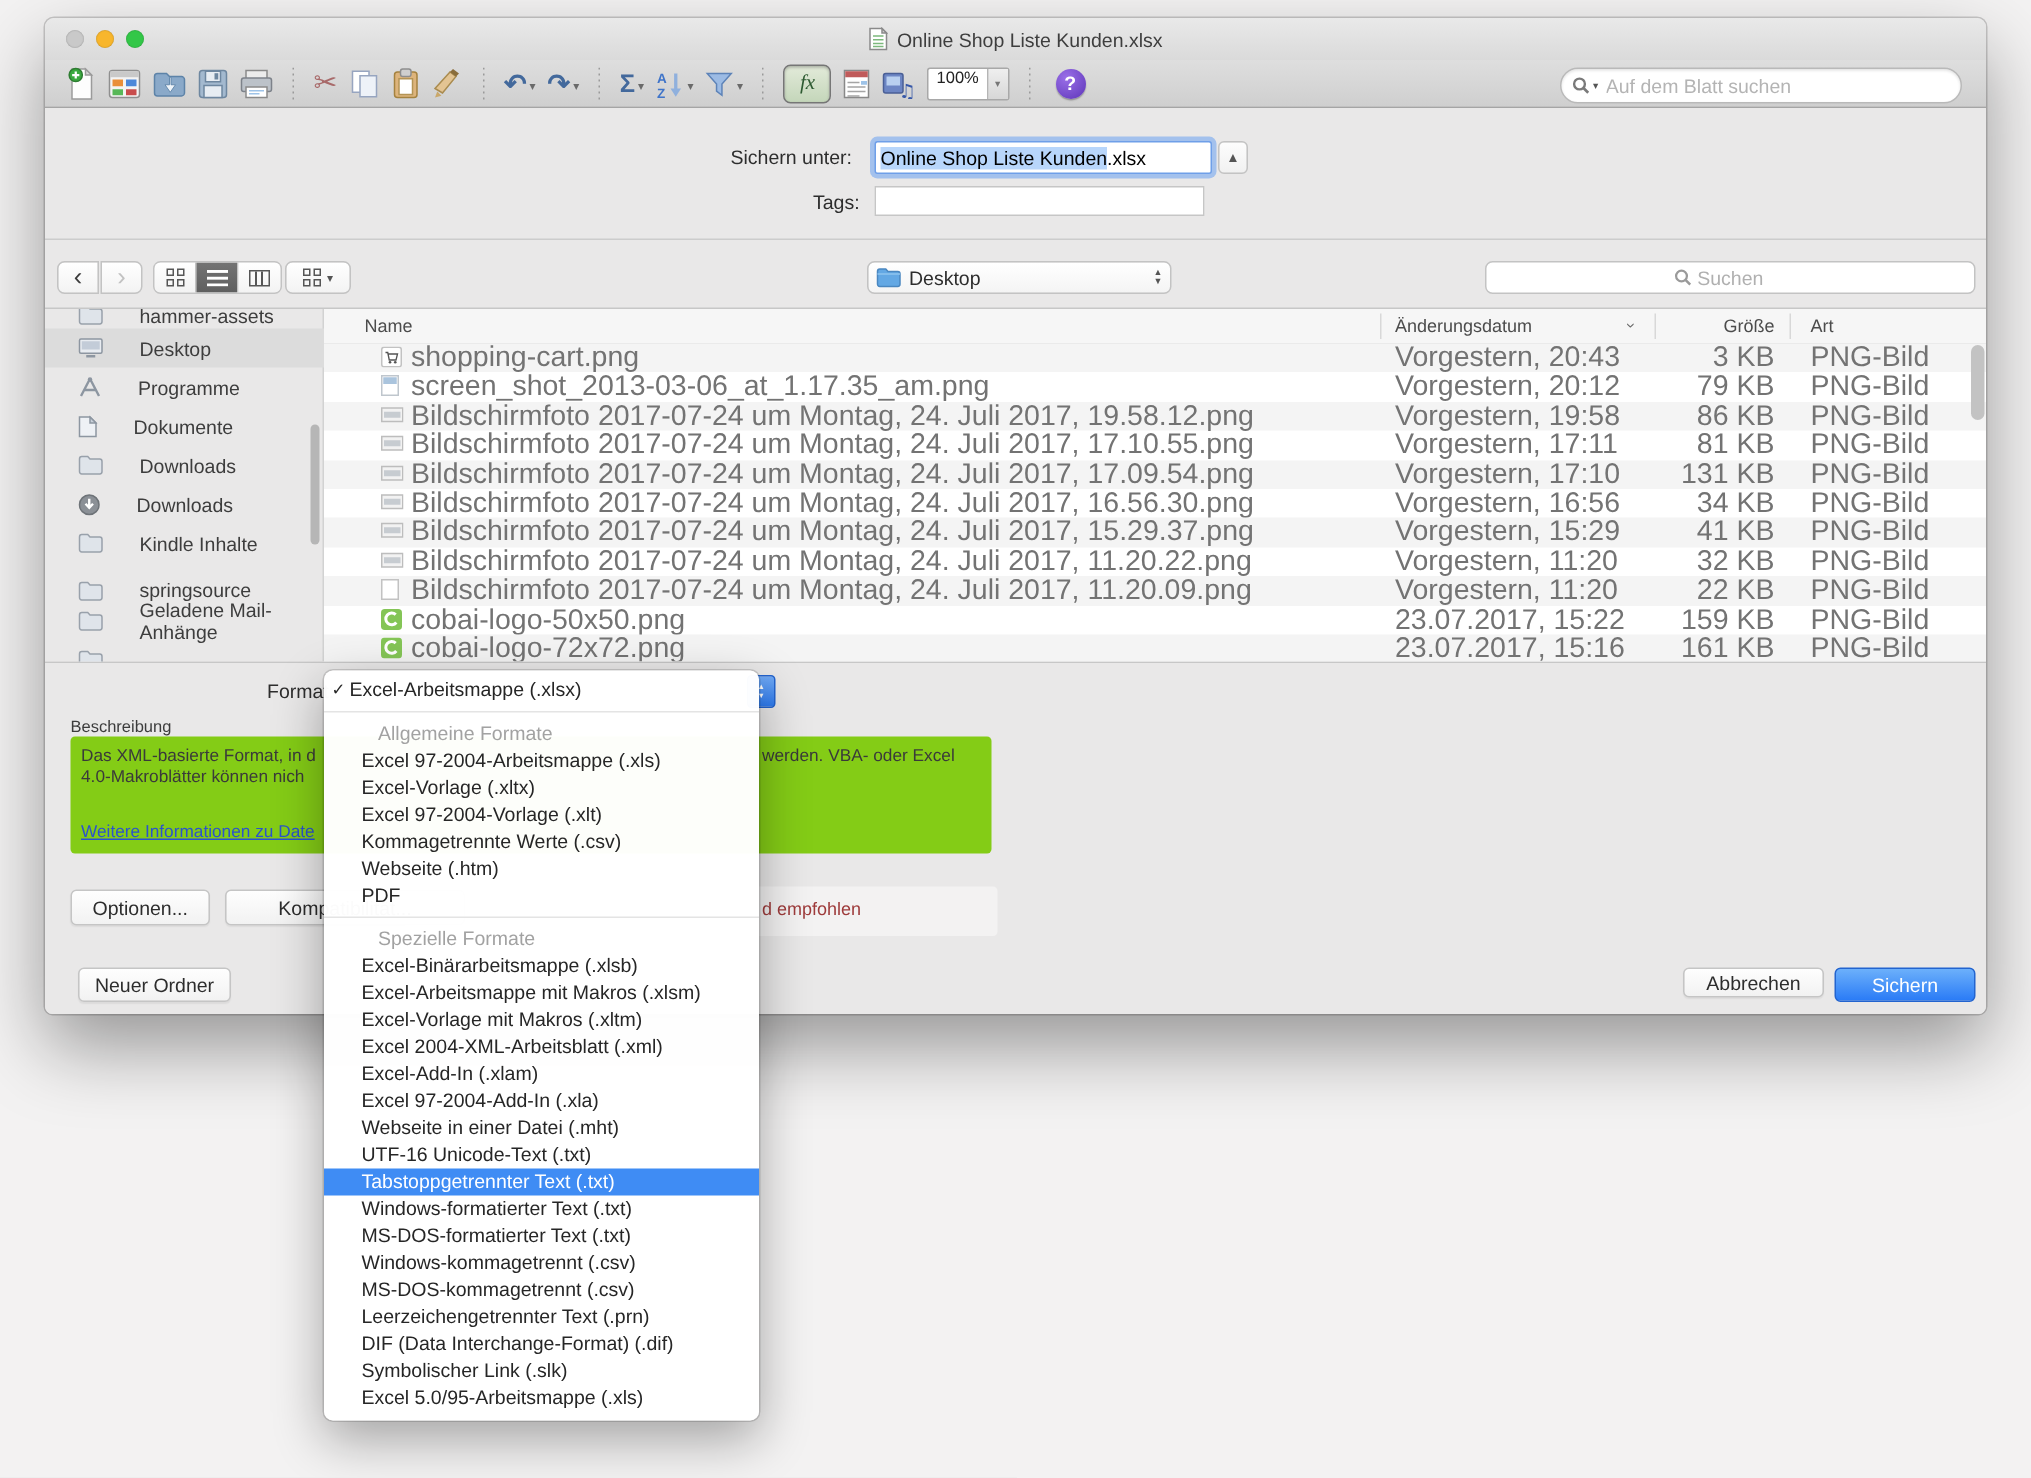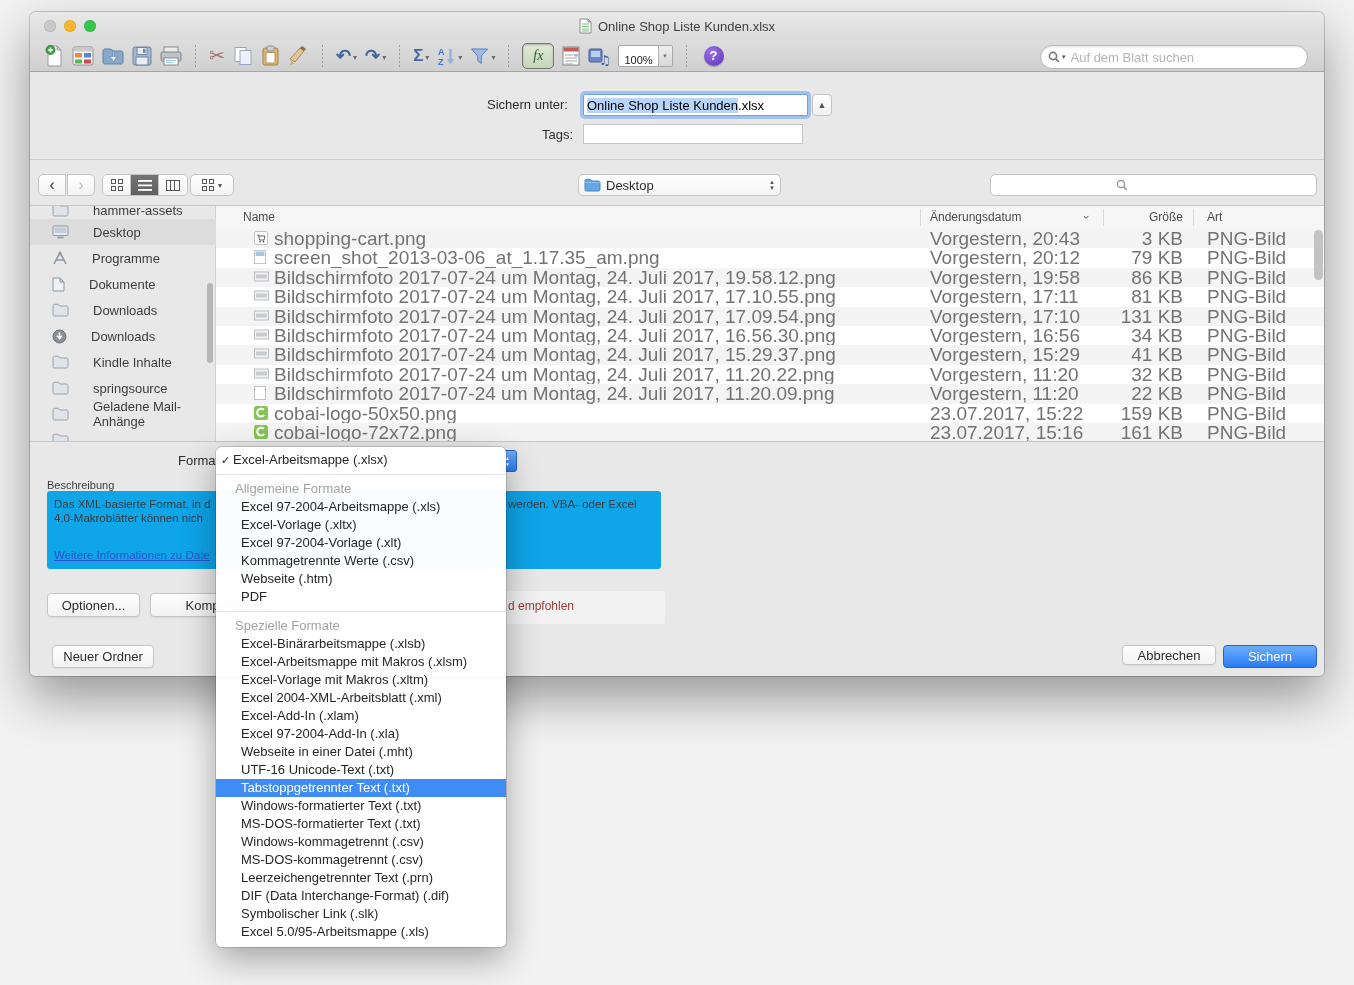--- a/index.html
+++ b/index.html
@@ -23,21 +23,21 @@
            border-bottom:1px solid #a5a5a5;display:flex;align-items:center;padding-left:14px;box-sizing:border-box;}
   .tb-icons{display:flex;align-items:center;gap:8px;}
   .tb-item{display:flex;align-items:flex-end;gap:1px;height:24px;align-items:center;}
   .tb-sep{width:1px;height:22px;margin:0 5px;background-image:linear-gradient(#9a9a9a 40%,transparent 0);background-size:1px 4px;}
   .tb-glyph{font-size:18px;font-weight:bold;color:#43699c;line-height:20px;}
   .tb-glyph.cut{color:#a86a6a;font-weight:normal;font-size:19px;}
   .dd{font-size:8px;color:#6a6a6a;align-self:flex-end;margin-left:1px;line-height:20px;}
   .fx-btn{width:30px;height:24px;border:1px solid #767676;border-radius:5px;background:linear-gradient(#e2ead9,#c4d6ba);
           display:flex;align-items:center;justify-content:center;box-shadow:inset 0 1px 2px rgba(0,0,0,.25);}
   .fx-btn i{font-family:"Liberation Serif",serif;font-size:14px;color:#2d5a31;}
-  .zoom-box{display:flex;align-items:flex-end;height:20px;border:1px solid #a8a8a8;background:#fff;border-radius:2px;}
+  .zoom-box{display:flex;align-items:flex-start;height:20px;border:1px solid #a8a8a8;background:#fff;border-radius:2px;}
   .zoom-box .val{font-size:11px;color:#222;padding:0 5px;}
   .zoom-caret{width:13px;height:100%;background:linear-gradient(#efefef,#d7d7d7);border-left:1px solid #b5b5b5;
               font-size:7px;color:#777;display:flex;align-items:center;justify-content:center;}
   .help-btn{width:20px;height:20px;border-radius:50%;background:radial-gradient(circle at 35% 30%,#9a6fe8,#5d35b8);
             color:#fff;font-size:13px;font-weight:bold;display:flex;align-items:center;justify-content:center;
             box-shadow:0 1px 1px rgba(0,0,0,.3);margin-left:4px;}
   .tb-search{position:absolute;right:16px;top:33px;width:266px;height:22px;border-radius:12px;background:#fff;
              border:1px solid #b9b9b9;display:flex;align-items:center;box-shadow:inset 0 1px 2px rgba(0,0,0,.12);}
   .tb-search .mag{margin:0 2px 0 7px;}
   .tb-search .sdd{font-size:7px;color:#555;margin-right:3px;}
@@ -102,21 +102,21 @@
   .file-row .nm{position:absolute;left:58px;top:0;line-height:19.4px;white-space:nowrap;}
   .file-row .dt{position:absolute;left:714px;top:0;line-height:19.4px;}
   .file-row .sz{position:absolute;left:867px;width:100px;text-align:right;top:0;line-height:19.4px;}
   .file-row .kd{position:absolute;left:991px;top:0;line-height:19.4px;}
   .head-chevron{position:absolute;left:869px;top:5px;font-size:11px;color:#666;transform:rotate(90deg);}
   .list-scroll{position:absolute;right:1px;top:24px;width:9px;height:50px;background:#c3c3c3;border-radius:5px;}
 
   
   .fmt-label{position:absolute;left:148px;top:381px;font-size:13px;color:#2d2d2d;}
   .desc-head{position:absolute;left:17px;top:407px;font-size:11px;color:#3c3c3c;}
-  .desc-box{position:absolute;left:17px;top:419px;width:614px;height:78px;background:#0ea5e9;border-radius:3px;}
+  .desc-box{position:absolute;left:17px;top:419px;width:614px;height:78px;background:#84cc16;border-radius:3px;}
   .desc-t{position:absolute;font-size:11.5px;color:#3a3a3a;}
   .desc-link{position:absolute;left:24px;top:477px;font-size:11.5px;color:#2a53cd;text-decoration:underline;}
   .compat-strip{position:absolute;left:240px;top:519px;width:395px;height:33px;background:#f3f2f2;border-radius:3px;}
   .red-frag{position:absolute;left:478px;top:527px;font-size:12px;color:#9e3b3b;}
   .btn{background:linear-gradient(#fefefe,#f2f2f2);border:1px solid #c5c5c5;border-radius:4px;font-size:13px;color:#2d2d2d;
        display:flex;align-items:center;justify-content:center;box-sizing:border-box;box-shadow:0 1px 1px rgba(0,0,0,.06);}
   .opt-btn{position:absolute;left:17px;top:521px;width:93px;height:24px;}
   .compat-btn{position:absolute;left:120px;top:521px;width:160px;height:24px;}
   .newfolder-btn{position:absolute;left:22px;top:573px;width:102px;height:23px;}
   .cancel-btn{position:absolute;left:1092px;top:573px;width:94px;height:20px;}
@@ -126,21 +126,21 @@
   
   .fmt-stepper{position:absolute;left:498px;top:450px;width:19px;height:22px;border-radius:3px;background:linear-gradient(#70aaf6,#2e7bf0);
                border:1px solid #2364cf;display:flex;flex-direction:column;align-items:center;justify-content:center;gap:1px;box-sizing:border-box;}
   .fmt-stepper span{font-size:5px;color:#fff;line-height:5px;}
   .menu{position:absolute;left:216px;top:447px;width:290px;height:500px;background:rgba(255,255,255,.98);
         border-radius:6px;box-shadow:0 12px 34px rgba(0,0,0,.33),0 0 0 1px rgba(0,0,0,.14);padding:4px 0 6px;box-sizing:border-box;}
   .m-item{position:relative;height:18px;line-height:18px;font-size:13px;color:#262626;padding-left:25px;white-space:nowrap;}
   .m-item.checked{padding-left:17px;}
   .m-item .chk{position:absolute;left:5px;font-size:11px;}
   .m-item.hl{background:#3f8cf4;color:#fff;}
-  .m-header{height:18px;line-height:18px;font-size:13px;color:#a2a2a2;padding-left:19px;}
+  .m-header{height:18px;line-height:18px;font-size:13px;color:#a2a2a2;padding-left:36px;}
   .m-sep{height:1px;background:#e4e4e4;margin:5px 0;}
 
   svg{display:block;}
 </style>
 </head>
 <body>
 
 <div class="screen">
   <div class="window">
 
@@ -351,20 +351,21 @@
             <span>▼</span>
           </span>
       </div>
       <div class="br-search">
         <span class="mag">
           <svg width="12" height="12">
               <circle cx="5" cy="5" r="3.6" fill="none" stroke="#9a9a9a" stroke-width="1.5"></circle>
               <path d="M7.8 7.8l3 3" stroke="#9a9a9a" stroke-width="1.7"></path>
             </svg>
         </span>
+        <input placeholder="Suchen" style="">
       </div>
 
       <div class="browser">
         <div class="side">
             <div class="side-item" style="top: -9px;">
               <span>
                 <svg width="17" height="14">
                   <path d="M1 3c0-1 .6-1.7 1.5-1.7h4l1.5 1.7h6.5c.9 0 1.5.7 1.5 1.6v6.8c0 .9-.6 1.6-1.5 1.6h-12C1.6 13 1 12.3 1 11.4z" fill="#dfe4ea" stroke="#99a1ab"></path>
                 </svg>
               </span>
@@ -416,21 +417,21 @@
               <span>Downloads</span>
             </div>
             <div class="side-item" style="top: 143px;">
               <span>
                 <svg width="17" height="14">
                   <path d="M1 3c0-1 .6-1.7 1.5-1.7h4l1.5 1.7h6.5c.9 0 1.5.7 1.5 1.6v6.8c0 .9-.6 1.6-1.5 1.6h-12C1.6 13 1 12.3 1 11.4z" fill="#dfe4ea" stroke="#99a1ab"></path>
                 </svg>
               </span>
               <span>Kindle Inhalte</span>
             </div>
-            <div class="side-item" style="top: 169px;">
+            <div class="side-item" style="top: 169px; align-items: flex-end;">
               <span>
                 <svg width="17" height="14">
                   <path d="M1 3c0-1 .6-1.7 1.5-1.7h4l1.5 1.7h6.5c.9 0 1.5.7 1.5 1.6v6.8c0 .9-.6 1.6-1.5 1.6h-12C1.6 13 1 12.3 1 11.4z" fill="#dfe4ea" stroke="#99a1ab"></path>
                 </svg>
               </span>
               <span>springsource</span>
             </div>
             <div class="side-item" style="top: 195px;">
               <span>
                 <svg width="17" height="14">

